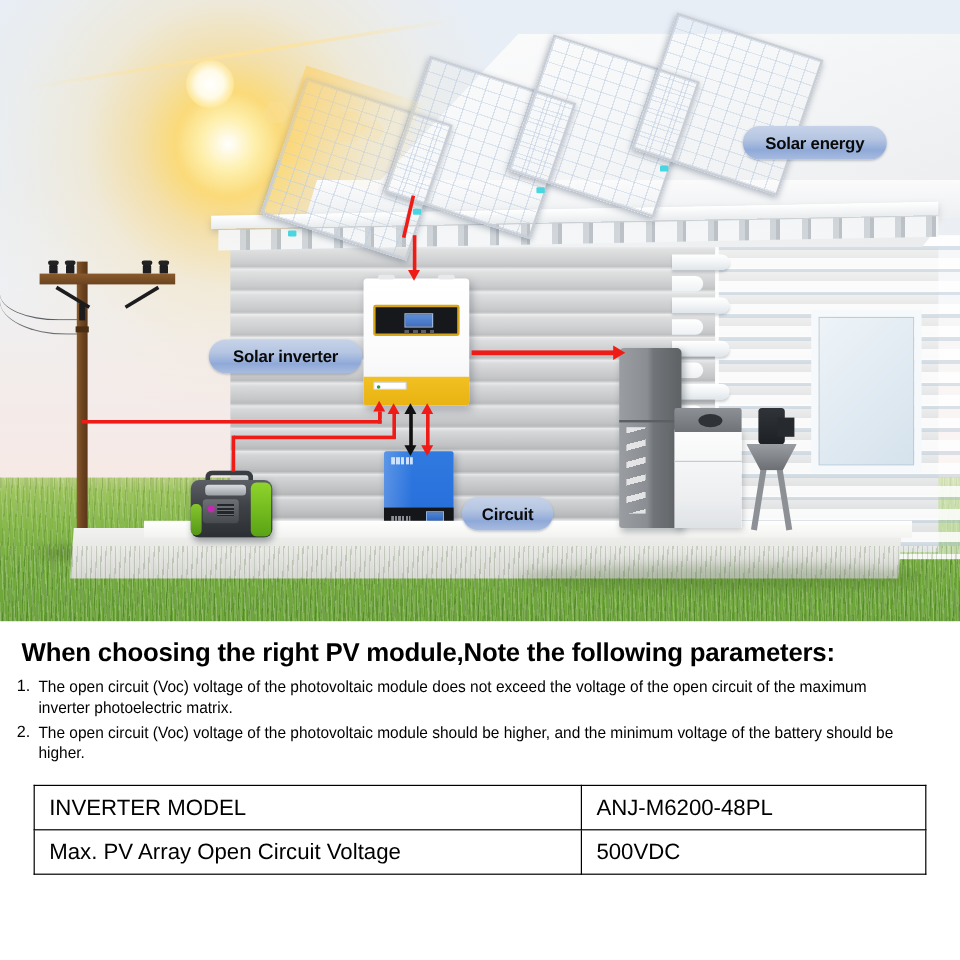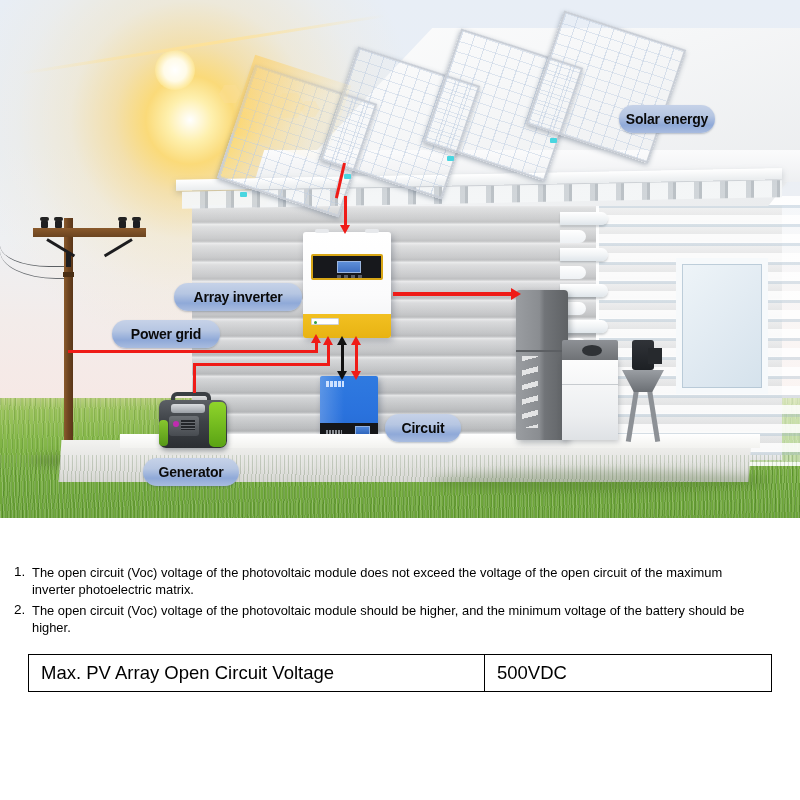--- a/index.html
+++ b/index.html
@@ -492,59 +492,58 @@
     <div class="arrowUp" style="left:337px;top:336px;border-bottom:9px solid #111;"></div>
     <div class="arrowDn" style="left:337px;top:371px;border-top:9px solid #111;"></div>
 
     <div class="wire" style="left:355px;top:344px;width:3px;height:30px;"></div>
     <div class="arrowUp" style="left:351px;top:336px;border-bottom:9px solid #ef1b17;"></div>
     <div class="arrowDn" style="left:351px;top:371px;border-top:9px solid #ef1b17;"></div>
 
     <div class="wire" style="left:393px;top:292px;width:122px;height:4px;"></div>
     <div class="arrowRt" style="left:511px;top:288px;"></div>
 
-    <div class="pill" style="left:619px;top:105px;width:96px;height:28px;">
+    <div class="pill" style="left:619px;top:105px;width:120px;height:28px;">
       <span>Solar energy</span>
     </div>
 
     <div class="pill" style="left:174px;top:283px;width:128px;height:28px;">
-      <span>Array inverter</span>
-    </div>
-
-    <div class="pill" style="left:112px;top:320px;width:108px;height:28px;">
-      <span>Power grid</span>
-    </div>
-
-    <div class="pill" style="left:143px;top:458px;width:96px;height:28px;">
-      <span>Generator</span>
-    </div>
+      <span>Solar inverter</span>
+    </div>
+
+
 
     <div class="pill" style="left:385px;top:414px;width:76px;height:28px;">
       <span>Circuit</span>
     </div>
 
   </div>
 
   <div id="bottom">
 
+    <div class="headline">When choosing the right PV module,Note the following parameters:</div>
 
     <div class="notes">
       <div class="note">
         <div class="noteNum">1.</div>
         <div class="noteTxt">The open circuit (Voc) voltage of the photovoltaic module does not exceed the voltage of the open circuit of the maximum inverter photoelectric matrix.</div>
       </div>
       <div class="note">
         <div class="noteNum">2.</div>
         <div class="noteTxt">The open circuit (Voc) voltage of the photovoltaic module should be higher, and the minimum voltage of the battery should be higher.</div>
       </div>
     </div>
 
     <table class="spec">
       <tbody>
         <tr>
+          <td class="c1">INVERTER MODEL</td>
+          <td>ANJ-M6200-48PL</td>
+        </tr>
+        <tr>
           <td class="c1">Max. PV Array Open Circuit Voltage</td>
           <td>500VDC</td>
         </tr>
       </tbody>
     </table>
 
   </div>
 </div>
 
 </body></html>

